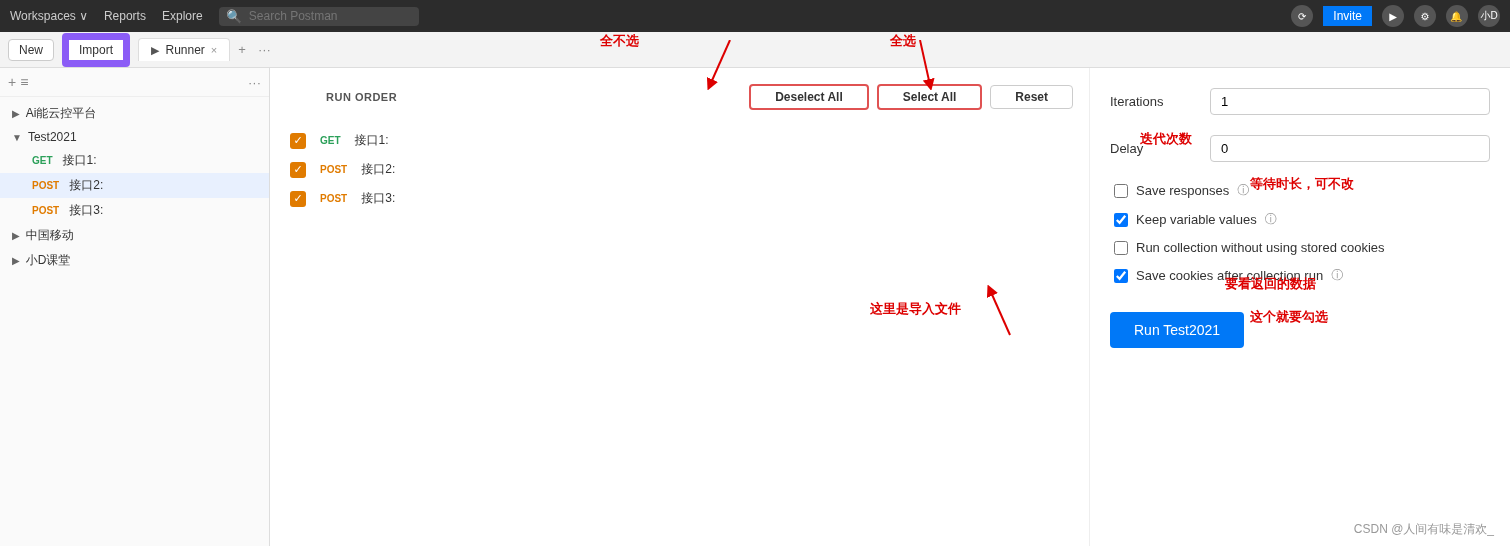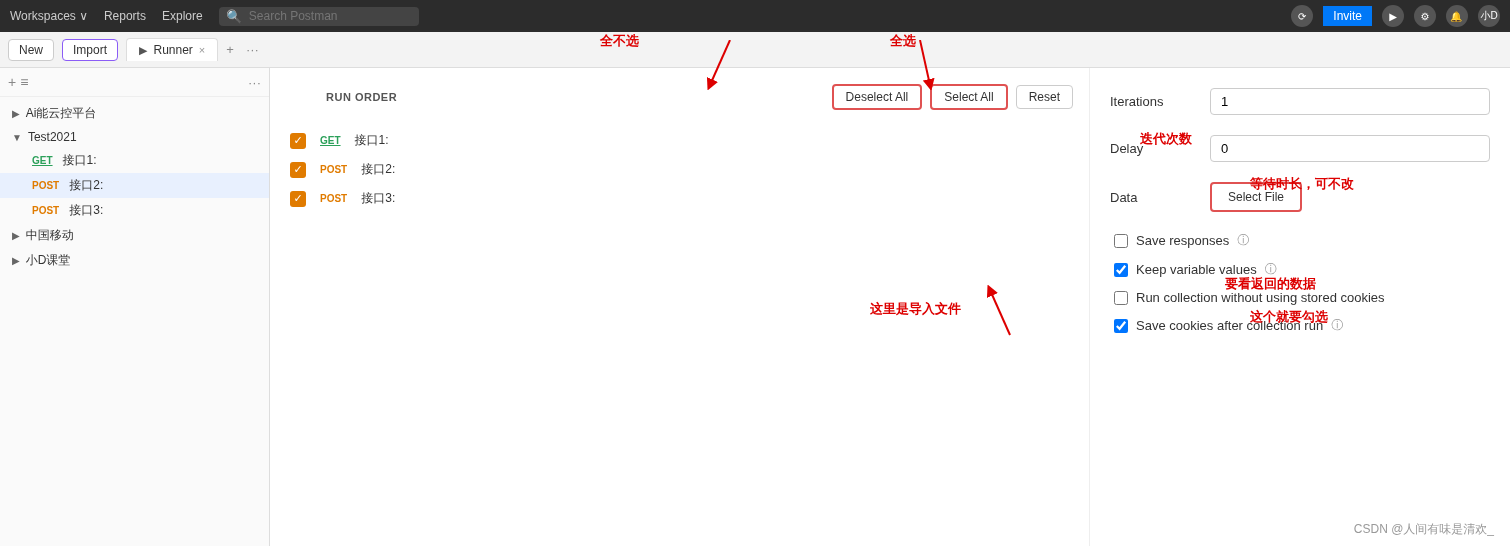--- a/index.html
+++ b/index.html
@@ -15,21 +15,21 @@
     }
     .nav-search input { background: transparent; border: none; outline: none; color: #fde047; font-size: 12px; width: 140px; }
     .nav-right { margin-left: auto; display: flex; align-items: center; gap: 10px; }
     .invite-btn { background: #0078f7; color: #fff; border: none; border-radius: 0; padding: 3px 10px; font-size: 12px; cursor: pointer; }
 
     
     .second-nav {
       display: flex; align-items: center; height: 36px; background: #f3f3f3; border-bottom: 1px solid #ddd; padding: 0 8px; gap: 8px;
     }
     .new-btn { background: #fff; border: 1px solid #ccc; border-radius: 4px; padding: 3px 10px; font-size: 12px; cursor: pointer; color: #333; }
-    .import-btn { background: #fff; border: 1px solid #8b5cf6; border-radius: 4px; padding: 3px 10px; font-size: 12px; cursor: pointer; color: #333; }
+    .import-btn { background: #fff; border: 7px solid #8b5cf6; border-radius: 4px; padding: 3px 10px; font-size: 12px; cursor: pointer; color: #333; }
     .tab-area { display: flex; align-items: center; gap: 4px; flex: 1; }
     .tab { display: flex; align-items: center; gap: 6px; padding: 4px 12px; background: #fff; border: 1px solid #ddd; border-bottom: none; border-radius: 4px 4px 0 0; font-size: 12px; cursor: pointer; }
     .tab-icon { color: #555; font-size: 11px; }
     .tab-close { color: #999; font-size: 11px; cursor: pointer; }
     .tab-plus { color: #888; cursor: pointer; padding: 0 4px; }
     .tab-dots { color: #888; cursor: pointer; padding: 0 4px; }
 
     
     .main-layout { display: flex; height: calc(546px - 68px); }
 
@@ -39,36 +39,36 @@
     .sidebar-toolbar-icon { color: #888; cursor: pointer; font-size: 14px; }
     .sidebar-spacer { flex: 1; }
     .sidebar-dots { color: #888; cursor: pointer; }
     .sidebar-tree { flex: 1; overflow-y: auto; padding: 4px 0; }
     .tree-item { display: flex; align-items: center; padding: 4px 12px; cursor: pointer; font-size: 12px; gap: 6px; }
     .tree-item.active { background: #e8f0fe; }
     .tree-item .chevron { font-size: 10px; color: #666; }
     .tree-item .folder-label { font-size: 12px; color: #333; }
     .tree-item.child { padding-left: 28px; }
     .method-badge { font-size: 10px; font-weight: bold; padding: 1px 4px; border-radius: 2px; }
-    .method-get { color: #2ca05a; text-decoration: underline; }
+    .method-get { color: #2ca05a; }
     .method-post { color: #e07b00; }
     .endpoint-label { font-size: 12px; color: #333; }
 
     
     .content { flex: 1; display: flex; flex-direction: column; overflow: hidden; }
 
     
     .runner-panel { display: flex; flex: 1; overflow: hidden; }
 
     
     .run-order-section { flex: 1; padding: 16px; overflow-y: auto; border-right: 1px solid #eee; }
     .run-order-header { display: flex; align-items: center; justify-content: space-between; margin-bottom: 16px; }
     .run-order-title { font-size: 11px; font-weight: bold; color: #555; text-transform: uppercase; letter-spacing: 0.5px; margin-left: 40px; }
     .run-order-actions { display: flex; align-items: center; gap: 8px; }
-    .action-btn { background: #fff; border: 1px solid #ccc; border-radius: 4px; padding: 4px 12px; font-size: 12px; cursor: pointer; color: #333; }
+    .action-btn { background: #fff; border: 1px solid #ccc; border-radius: 4px; padding: 4px 24px; font-size: 12px; cursor: pointer; color: #333; font-weight: bold; }
 
     .request-row { display: flex; align-items: center; gap: 10px; padding: 6px 4px; }
     .checkbox-checked { width: 16px; height: 16px; background: #e07b00; border-radius: 3px; display: flex; align-items: center; justify-content: center; cursor: pointer; }
     .checkbox-checked::after { content: '✓'; color: #fff; font-size: 11px; }
 
     
     .settings-section { width: 420px; padding: 20px; overflow-y: auto; }
     .setting-row { display: flex; align-items: center; margin-bottom: 20px; }
     .setting-label { width: 100px; font-size: 13px; color: #333; font-weight: 500; }
     .setting-input { flex: 1; border: 1px solid #ccc; border-radius: 4px; padding: 5px 10px; font-size: 13px; outline: none; }
@@ -208,24 +208,20 @@
           <div class="setting-row">
             <span class="setting-label">Iterations</span>
             <input class="setting-input" type="number" value="1" style="width: 120px;">
           </div>
 
           <div class="setting-row">
             <span class="setting-label">Delay</span>
             <input class="setting-input" type="number" value="0" style="width: 120px;">
           </div>
 
-          <div class="setting-row">
-            <span class="setting-label">Data</span>
-            <button class="select-file-btn">Select File</button>
-          </div>
 
           <div class="checkbox-row">
             <input type="checkbox" style="">
             <span class="checkbox-label">Save responses</span>
             <span class="info-icon">ⓘ</span>
           </div>
 
           <div class="checkbox-row">
             <input type="checkbox" checked="" style="">
             <span class="checkbox-label">Keep variable values</span>
@@ -236,20 +232,21 @@
             <input type="checkbox" style="">
             <span class="checkbox-label">Run collection without using stored cookies</span>
           </div>
 
           <div class="checkbox-row">
             <input type="checkbox" checked="" style="">
             <span class="checkbox-label">Save cookies after collection run</span>
             <span class="info-icon">ⓘ</span>
           </div>
 
+          <button class="run-btn">Run Test2021</button>
         </div>
       </div>
     </div>
   </div>
 
   <div class="overlay">
 
     <span class="red-text" style="top:32px; left:600px;">全不选</span>
 
     <svg style="position:absolute;top:40px;left:670px;" width="120" height="50">

